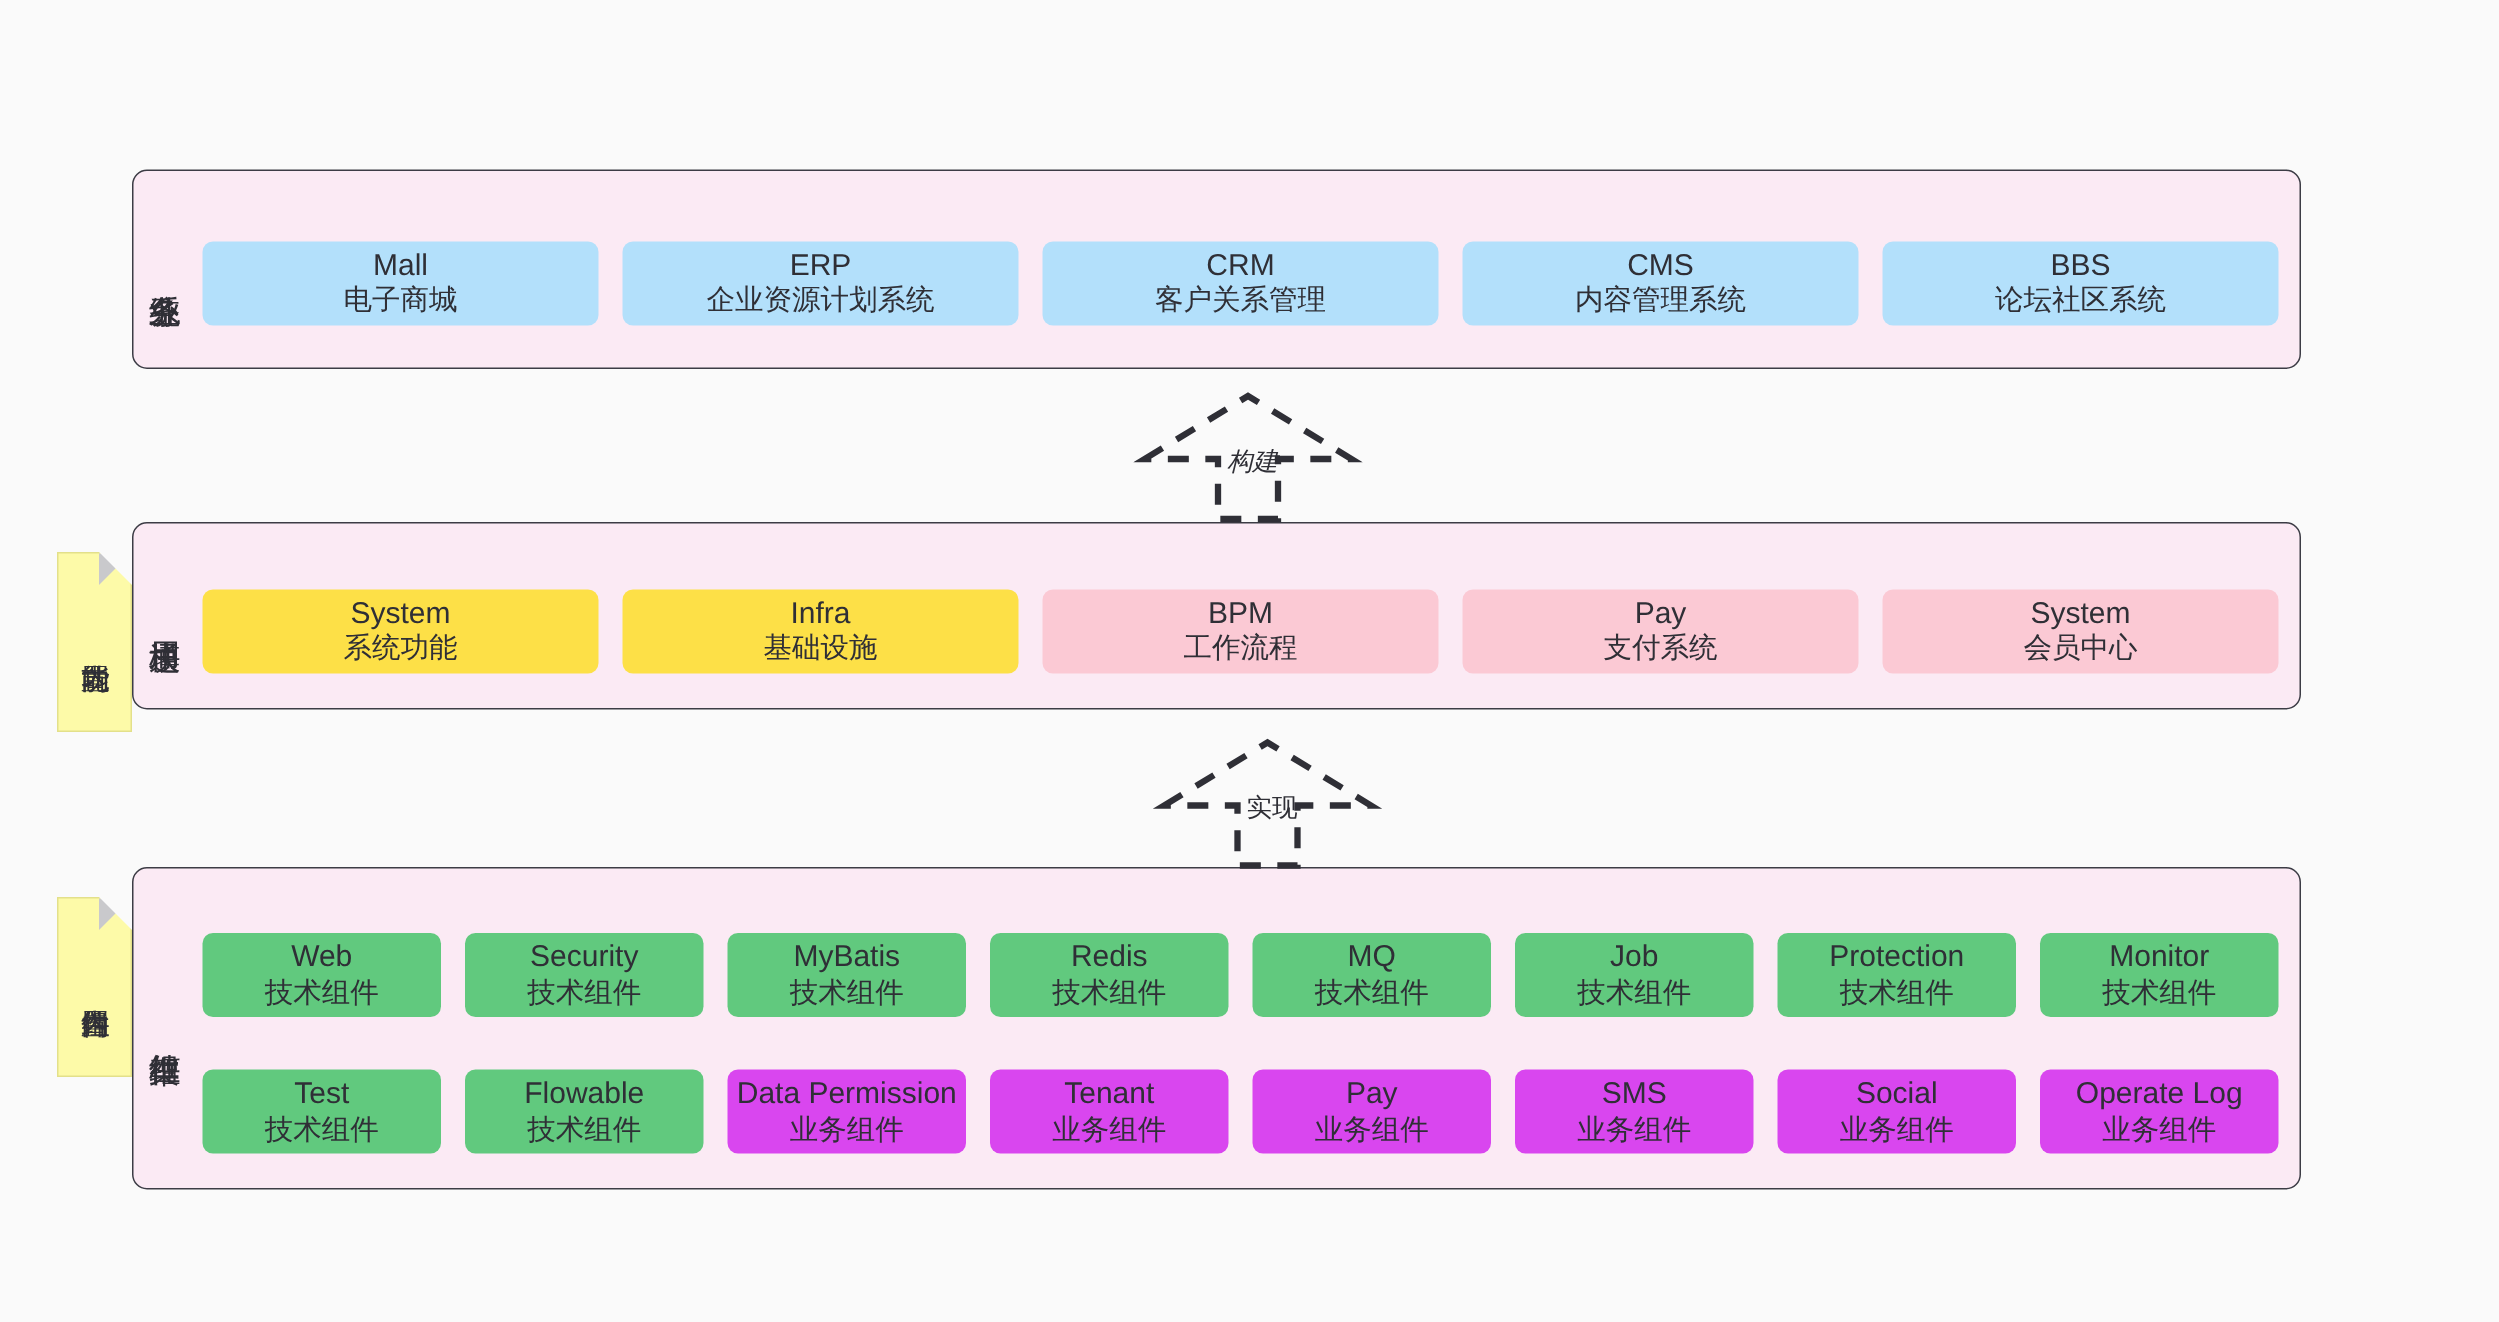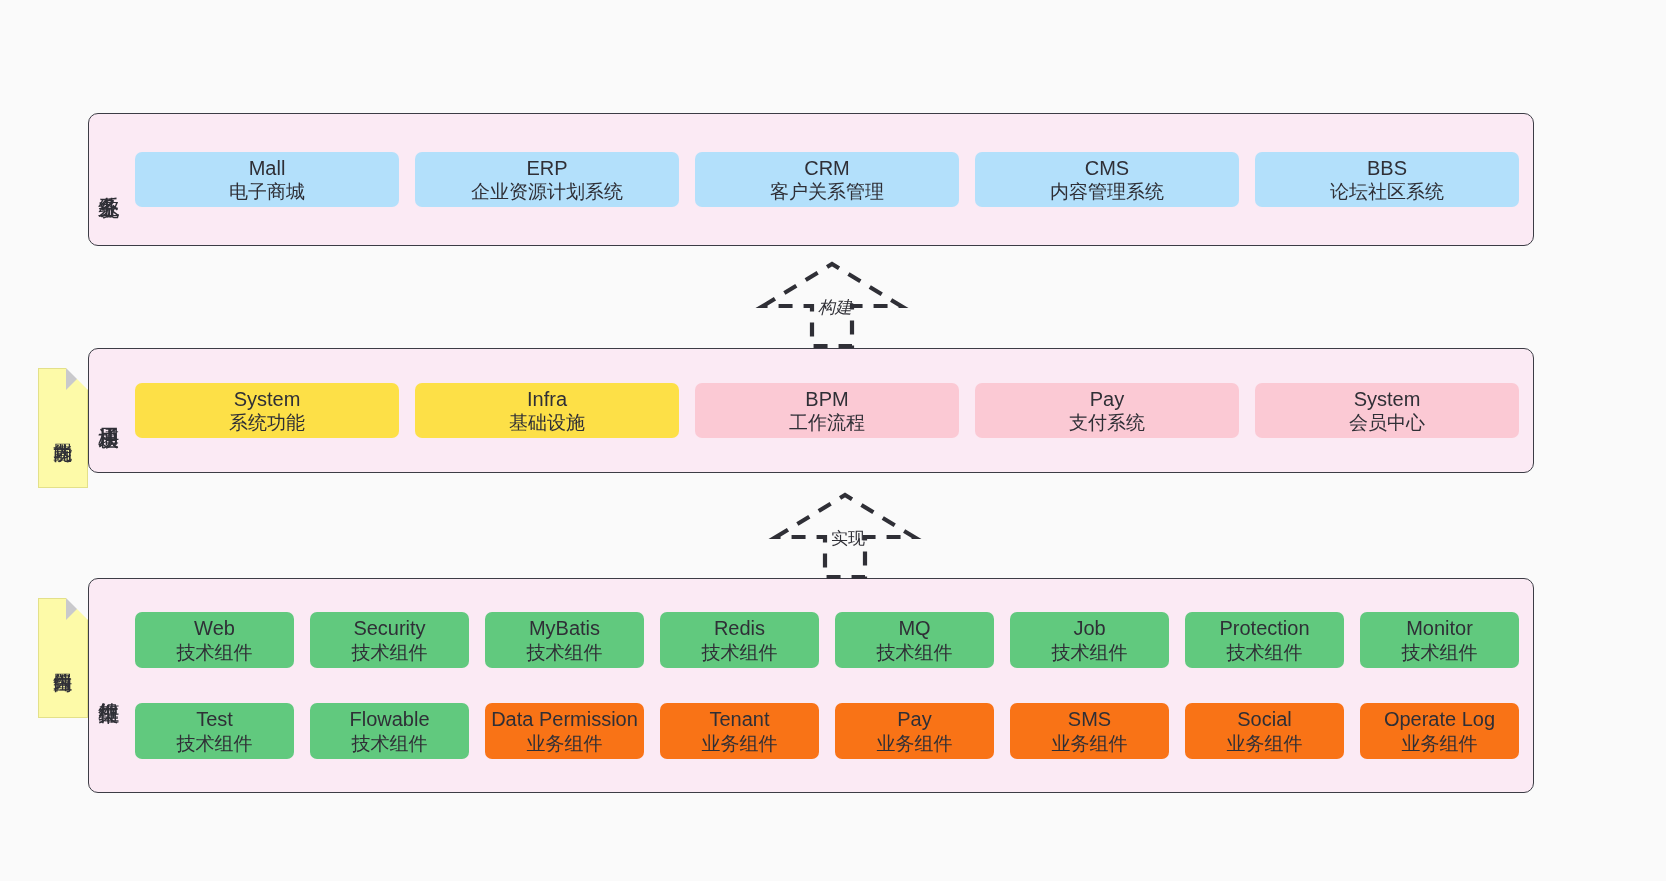--- a/index.html
+++ b/index.html
@@ -54,21 +54,21 @@
     display: flex;
     flex-direction: column;
     justify-content: center;
     gap: 15px;
     padding: 0 14px 0 6px;
   }
 
   .node-row {
     display: flex;
     gap: 16px;
-    align-items: center;
+    align-items: flex-end;
   }
 
   .node {
     flex: 1 1 0;
     min-width: 0;
     border-radius: 7px;
     display: flex;
     flex-direction: column;
     align-items: center;
     justify-content: center;
@@ -85,21 +85,21 @@
     font-size: 19px;
     white-space: nowrap;
   }
   .node.wrap .n-title { white-space: normal; }
 
   
   .c-blue        { background: #b3e0fb; }
   .c-red         { background: #fde047; }
   .c-pink        { background: #fbc9d4; }
   .c-green       { background: #61c97e; }
-  .c-green-light { background: #f97316; }
+  .c-green-light { background: #d946ef; }
 
   
   #layer-business  { left: 88px;  top: 113px; width: 1446px; height: 133px; }
   #layer-common    { left: 88px;  top: 348px; width: 1446px; height: 125px; }
   #layer-framework { left: 88px;  top: 578px; width: 1446px; height: 215px; }
 
   #layer-business  .node-row { height: 74px; }
   #layer-common    .node-row { height: 76px; }
   #layer-framework .node-row { height: 76px; }
 

